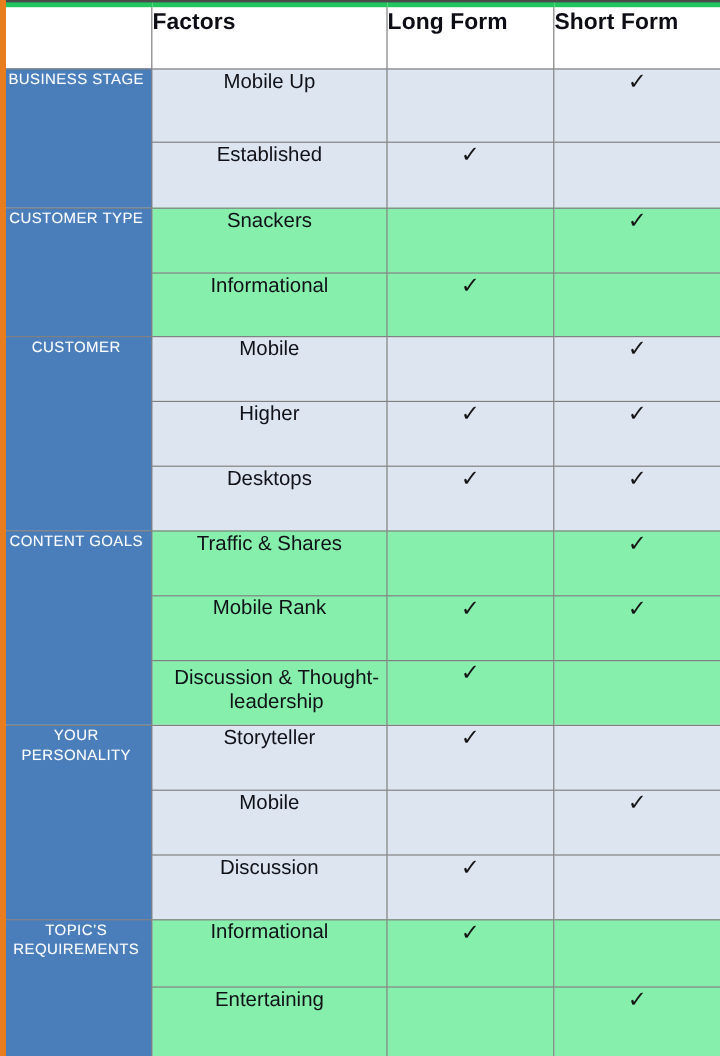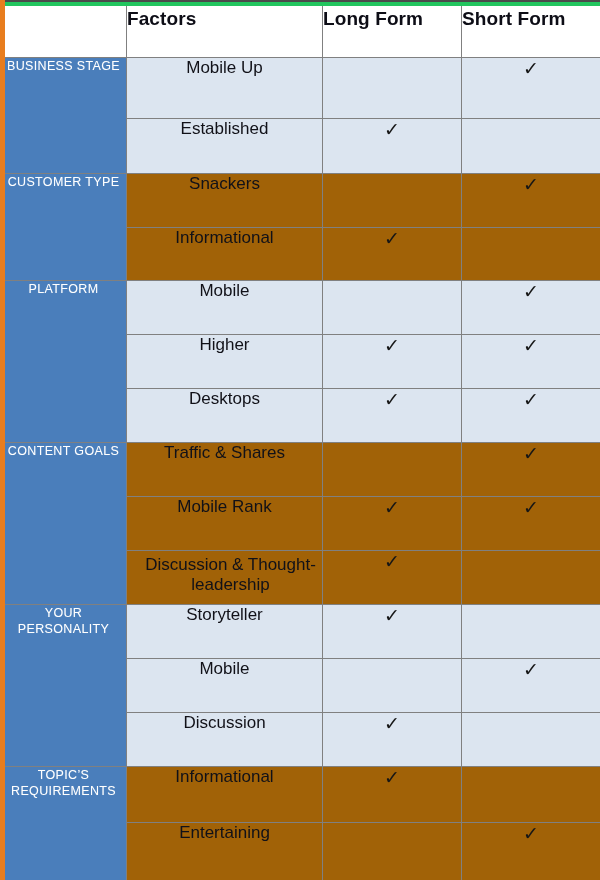--- a/index.html
+++ b/index.html
@@ -102,21 +102,21 @@
     color: #161616;
     padding-top: 11px;
   }
   td.mark .tick { display: inline-block; line-height: 1; }
   td.mark .tick.empty { visibility: hidden; }
 
   
   tr.band-light td.factor,
   tr.band-light td.mark { background: #dce5f0; }
   tr.band-white td.factor,
-  tr.band-white td.mark { background: #a16207; }
+  tr.band-white td.mark { background: #86efac; }
 
   
   tr.r-h60 td { height: 61px; }
   tr.r-h55 td { height: 55px; }
   tr.r-h54 td { height: 54px; }
   tr.r-h53 td { height: 53px; }
   tr.r-h56 td { height: 56px; }
   tr.r-h62 td { height: 62px; }
 
   
@@ -187,21 +187,21 @@
         <td class="mark">
           <span class="tick">✓</span>
         </td>
         <td class="mark">
           <span class="tick empty">✓</span>
         </td>
       </tr>
 
       <tr class="band-light sec-start r-h54">
         <td class="category" rowspan="3">
-          <span class="cat-label">PLATFORM</span>
+          <span class="cat-label">CUSTOMER</span>
         </td>
         <td class="factor">Mobile</td>
         <td class="mark">
           <span class="tick empty">✓</span>
         </td>
         <td class="mark">
           <span class="tick">✓</span>
         </td>
       </tr>
       <tr class="band-light r-h54">

